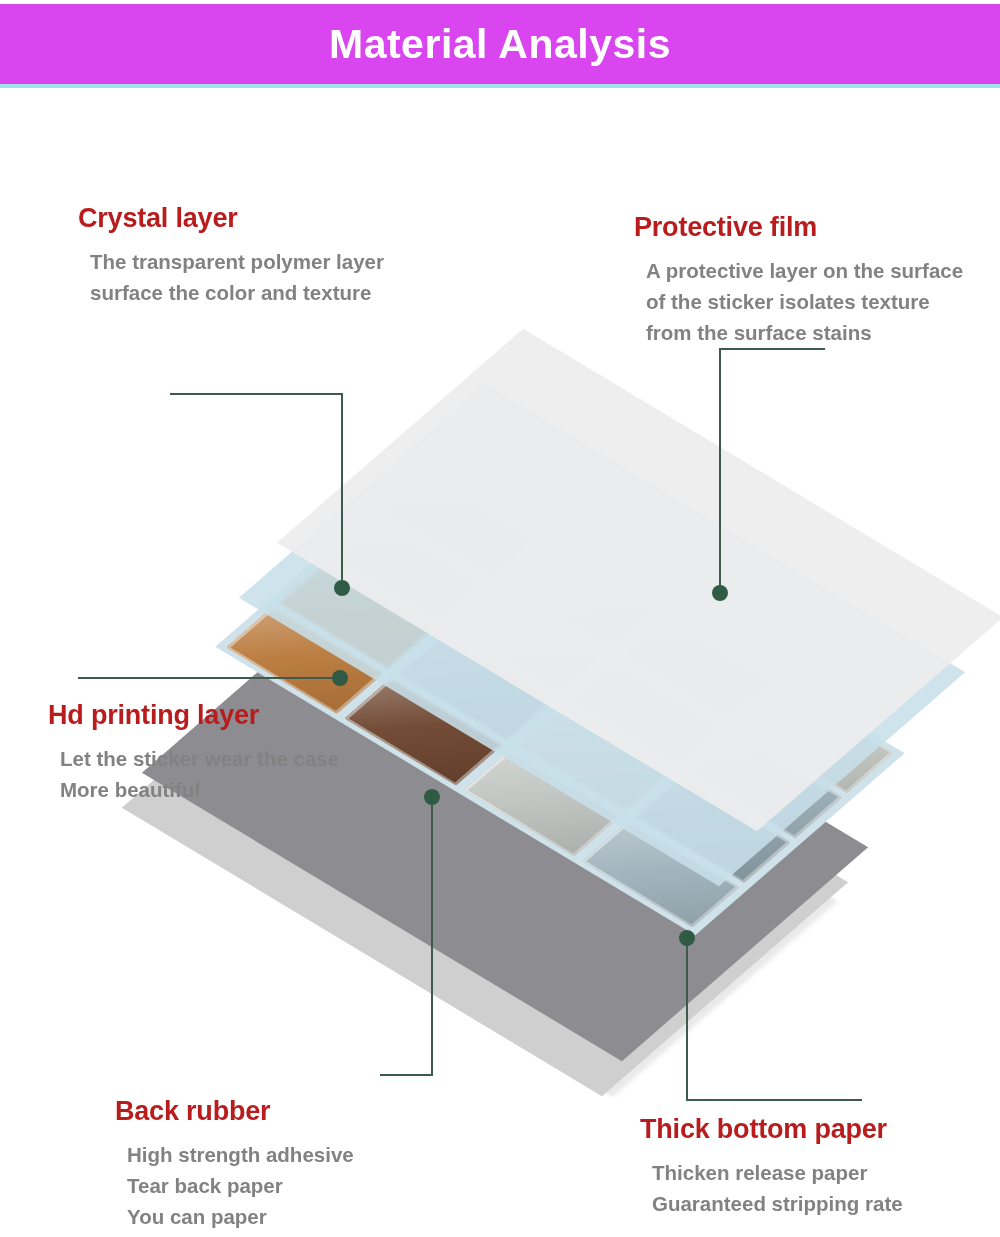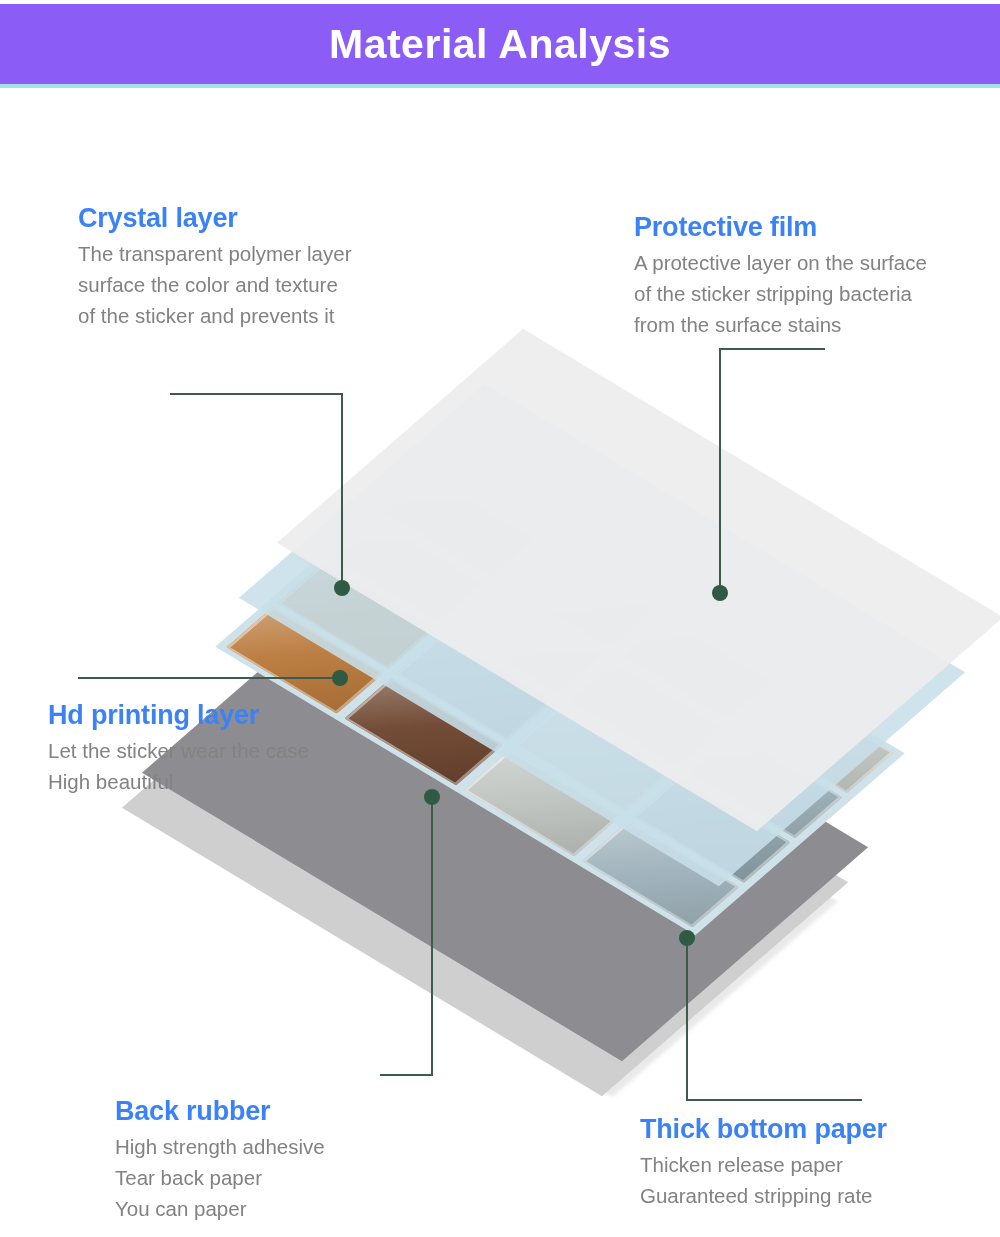--- a/index.html
+++ b/index.html
@@ -15,21 +15,21 @@
     font-family: "Liberation Sans", sans-serif;
     -webkit-font-smoothing: antialiased;
   }
 
   
   .banner {
     position: absolute;
     left: 0; top: 4px;
     width: 1000px;
     height: 80px;
-    background: #8b5cf6;
+    background: #d946ef;
     display: flex;
     align-items: center;
     justify-content: center;
   }
   .banner-underline {
     position: absolute;
     left: 0; top: 84px;
     width: 1000px;
     height: 4px;
     background: #9fe3e8;
@@ -42,31 +42,31 @@
     line-height: 1;
     white-space: nowrap;
   }
 
   
   .callout { position: absolute; }
   .callout h3 {
     margin: 0 0 4px 0;
     font-size: 27px;
     font-weight: bold;
-    color: #3b82f6;
+    color: #b91c1c;
     line-height: 1.15;
     letter-spacing: -0.2px;
     white-space: nowrap;
   }
   .callout p {
-    margin: 0;
+    margin: 12px;
     font-size: 20.5px;
     color: #828282;
     line-height: 1.52;
-    font-weight: 400;
+    font-weight: 700;
   }
 
   #callout-crystal   { left: 78px;  top: 203px; }
   #callout-film      { left: 634px; top: 212px; }
   #callout-hd        { left: 48px;  top: 700px; }
   #callout-back      { left: 115px; top: 1096px; }
   #callout-bottom    { left: 640px; top: 1114px; }
 
   
   .stage {
@@ -218,38 +218,38 @@
     <circle cx="432" cy="797" r="8"></circle>
     <circle cx="687" cy="938" r="8"></circle>
   </g>
 </svg>
 
 <div class="callout" id="callout-crystal">
   <h3>Crystal layer</h3>
   <p>
     <span>The transparent polymer layer</span><br>
     <span>surface the color and texture</span><br>
-    <span>of the sticker and prevents it</span><br>
+    <br>
   </p>
 </div>
 
 <div class="callout" id="callout-film">
   <h3>Protective film</h3>
   <p>
     <span>A protective layer on the surface</span><br>
-    <span>of the sticker stripping bacteria</span><br>
+    <span>of the sticker isolates texture</span><br>
     <span>from the surface stains</span>
   </p>
 </div>
 
 <div class="callout" id="callout-hd">
   <h3>Hd printing layer</h3>
   <p>
     <span>Let the sticker wear the case</span><br>
-    <span>High beautiful</span>
+    <span>More beautiful</span>
   </p>
 </div>
 
 <div class="callout" id="callout-back">
   <h3>Back rubber</h3>
   <p>
     <span>High strength adhesive</span><br>
     <span>Tear back paper</span><br>
     <span>You can paper</span>
   </p>

